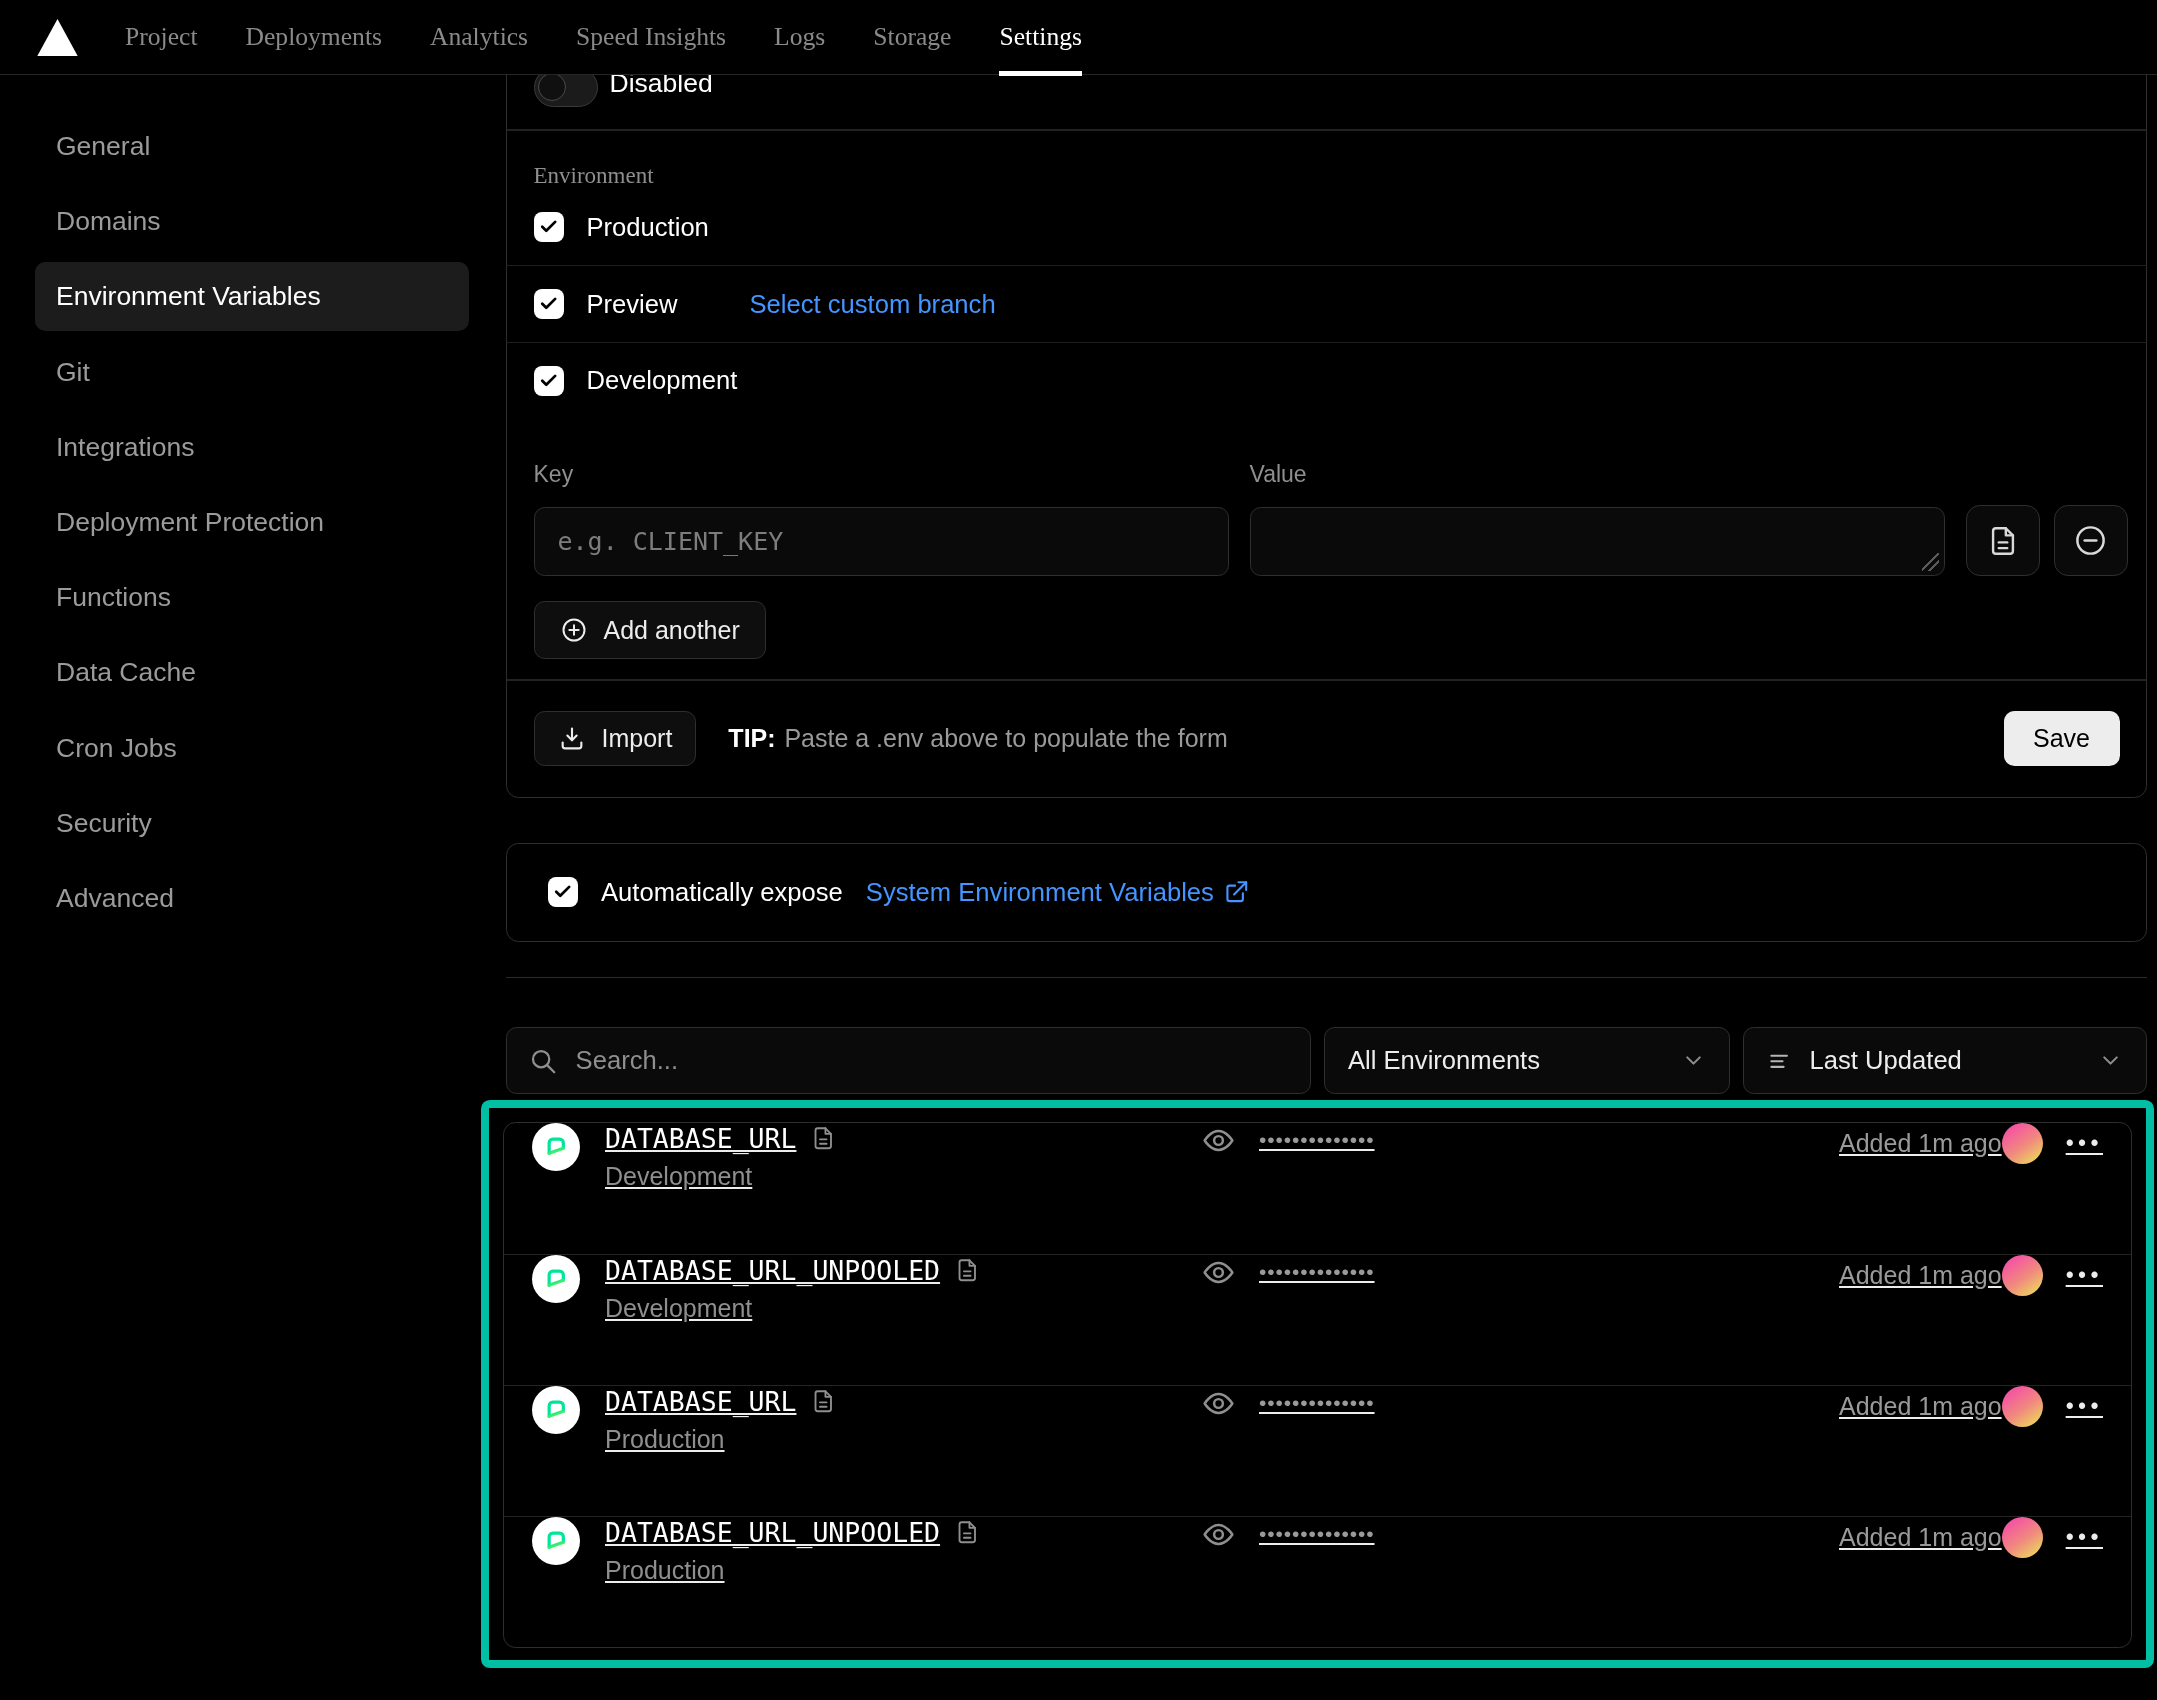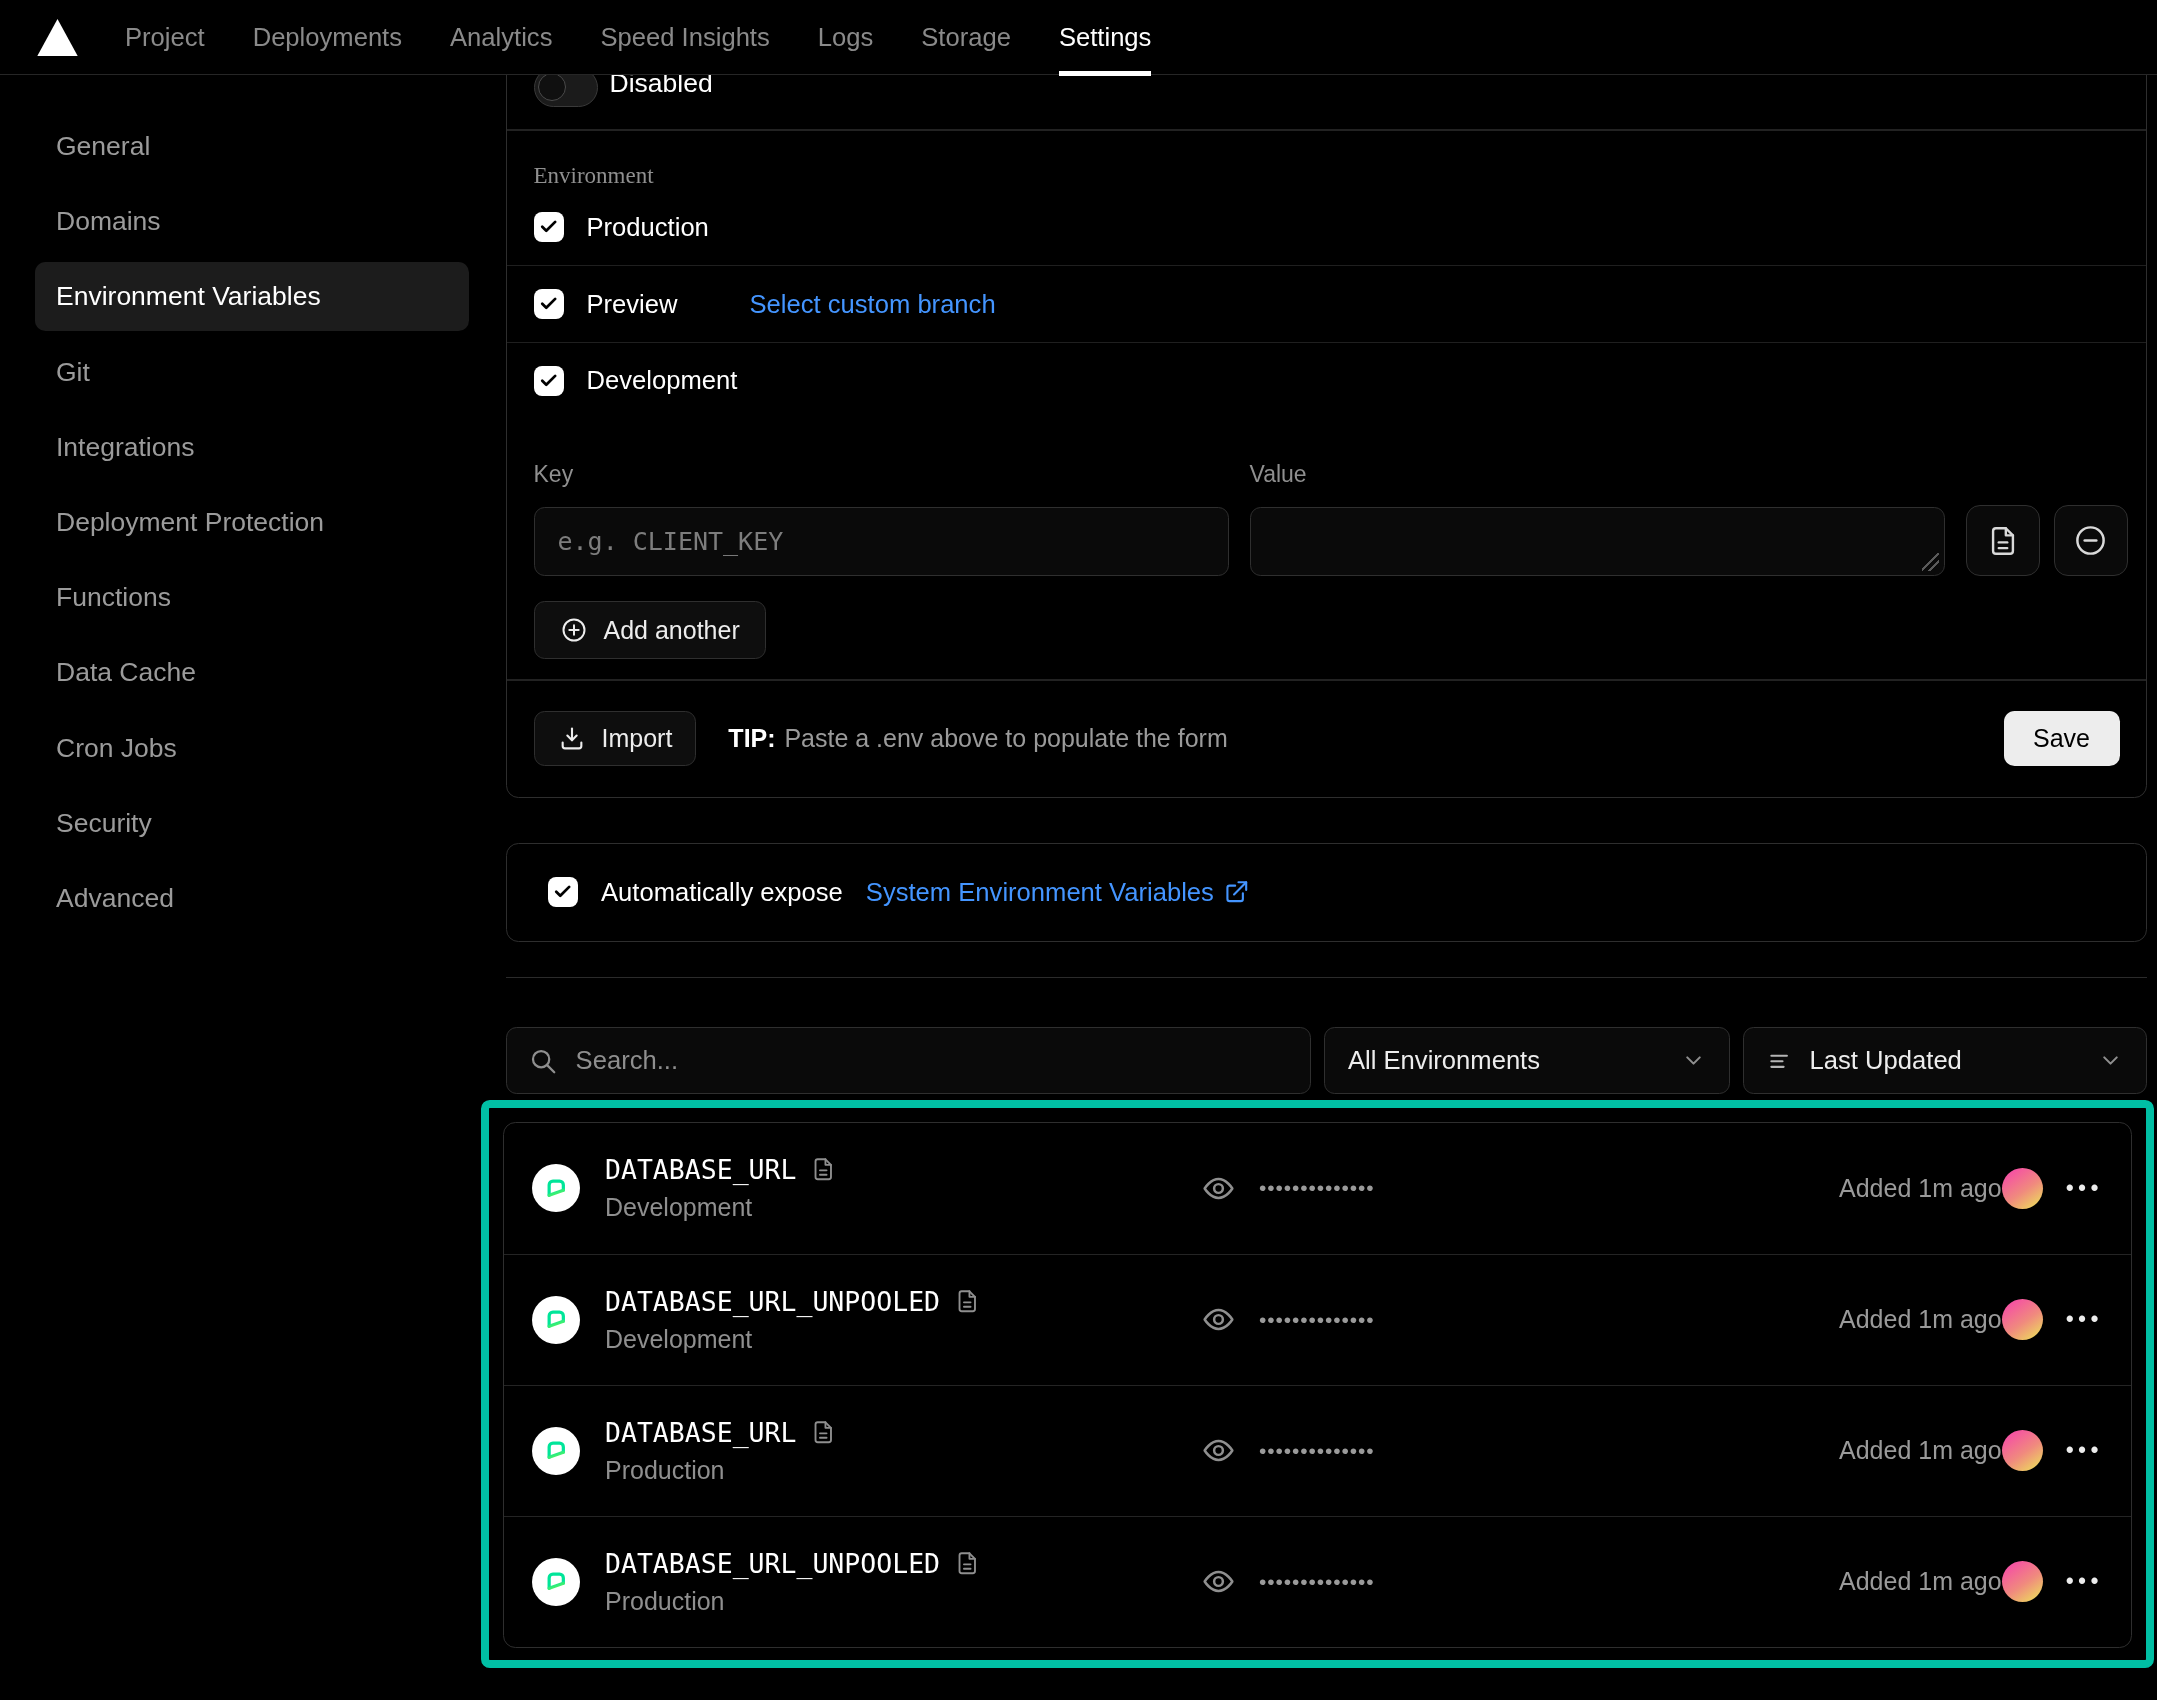--- a/index.html
+++ b/index.html
@@ -2,21 +2,21 @@
 <html style="font-size:14px"><head>
 <meta charset="utf-8">
 <style>
   * { margin:0; padding:0; box-sizing:border-box; }
   html,body { background:#000; }
   body { font-family:"Liberation Sans", sans-serif; color:#ededed; }
   .screen { position:relative; width:2158px; height:1701px; background:#000; overflow:hidden; }
 
   
   .topnav { position:absolute; top:0; left:0; width:100%; height:75px; background:#000;
-            border-bottom:1.8px solid #262626; display:flex; align-items:center; padding-left:37px; z-index:20; }
+            border-bottom:1.8px solid #262626; display:flex; align-items:center; padding-left:37px; z-index:20;font-family:Liberation Serif, serif; }
   .logo { width:41px; height:37px; display:flex; align-items:flex-end; margin-right:23px; }
   .topnav nav { display:flex; height:100%; }
   .nav-item { position:relative; height:100%; display:flex; align-items:center; padding:0 24px;
               font-size:25.6px; color:#8a8a8a; cursor:pointer; }
   .nav-item.active { color:#fff; }
   .nav-item.active::after { content:""; position:absolute; left:24px; right:24px; bottom:-1.8px; height:4.4px; background:#fff; }
 
   
   .sidebar { position:absolute; left:35px; top:112px; width:434px; z-index:5; }
   .side-item { height:69px; margin-bottom:6.2px; display:flex; align-items:center; padding-left:21px;
@@ -90,21 +90,21 @@
   .dropdown { height:67px; background:#0a0a0a; border:1.8px solid #2f2f2f; border-radius:10.6px;
               display:flex; align-items:center; padding:0 23px; gap:16px; font-size:25.6px; color:#ededed; cursor:pointer; }
   .dropdown .spacer { flex:1; }
   .dd-env { width:406px; }
   .dd-sort { width:404px; }
 
   
   .highlight { margin:5.3px 0 0 -25px; width:1673px; border:8.8px solid #00bfa4; border-radius:8.8px;
                padding:14px 14px 12.4px 14px; }
   .list-card { overflow:hidden; }
-  .var-row { height:131px; display:flex; align-items:center; padding:0 28px; }
+  .var-row { height:131px; display:flex; align-items:flex-start; padding:0 28px;text-decoration:underline; }
   .var-row + .var-row { border-top:0.9px solid #242424; }
   .neon-avatar { width:48px; height:48px; border-radius:50%; background:#fff; display:flex;
                  align-items:center; justify-content:center; flex:none; }
   .var-id { width:596px; margin-left:25px; display:flex; flex-direction:column; gap:8px; }
   .var-name-row { display:flex; align-items:center; gap:14px; }
   .var-name { font-family:"DejaVu Sans Mono", monospace; font-size:26.5px; color:#fff; }
   .var-env { font-size:25px; color:#8f8f8f; }
   .var-value { display:flex; align-items:center; gap:23px; }
   .masked { font-size:21px; letter-spacing:0.9px; color:#9a9a9a; }
   .var-right { margin-left:auto; display:flex; align-items:center; }

